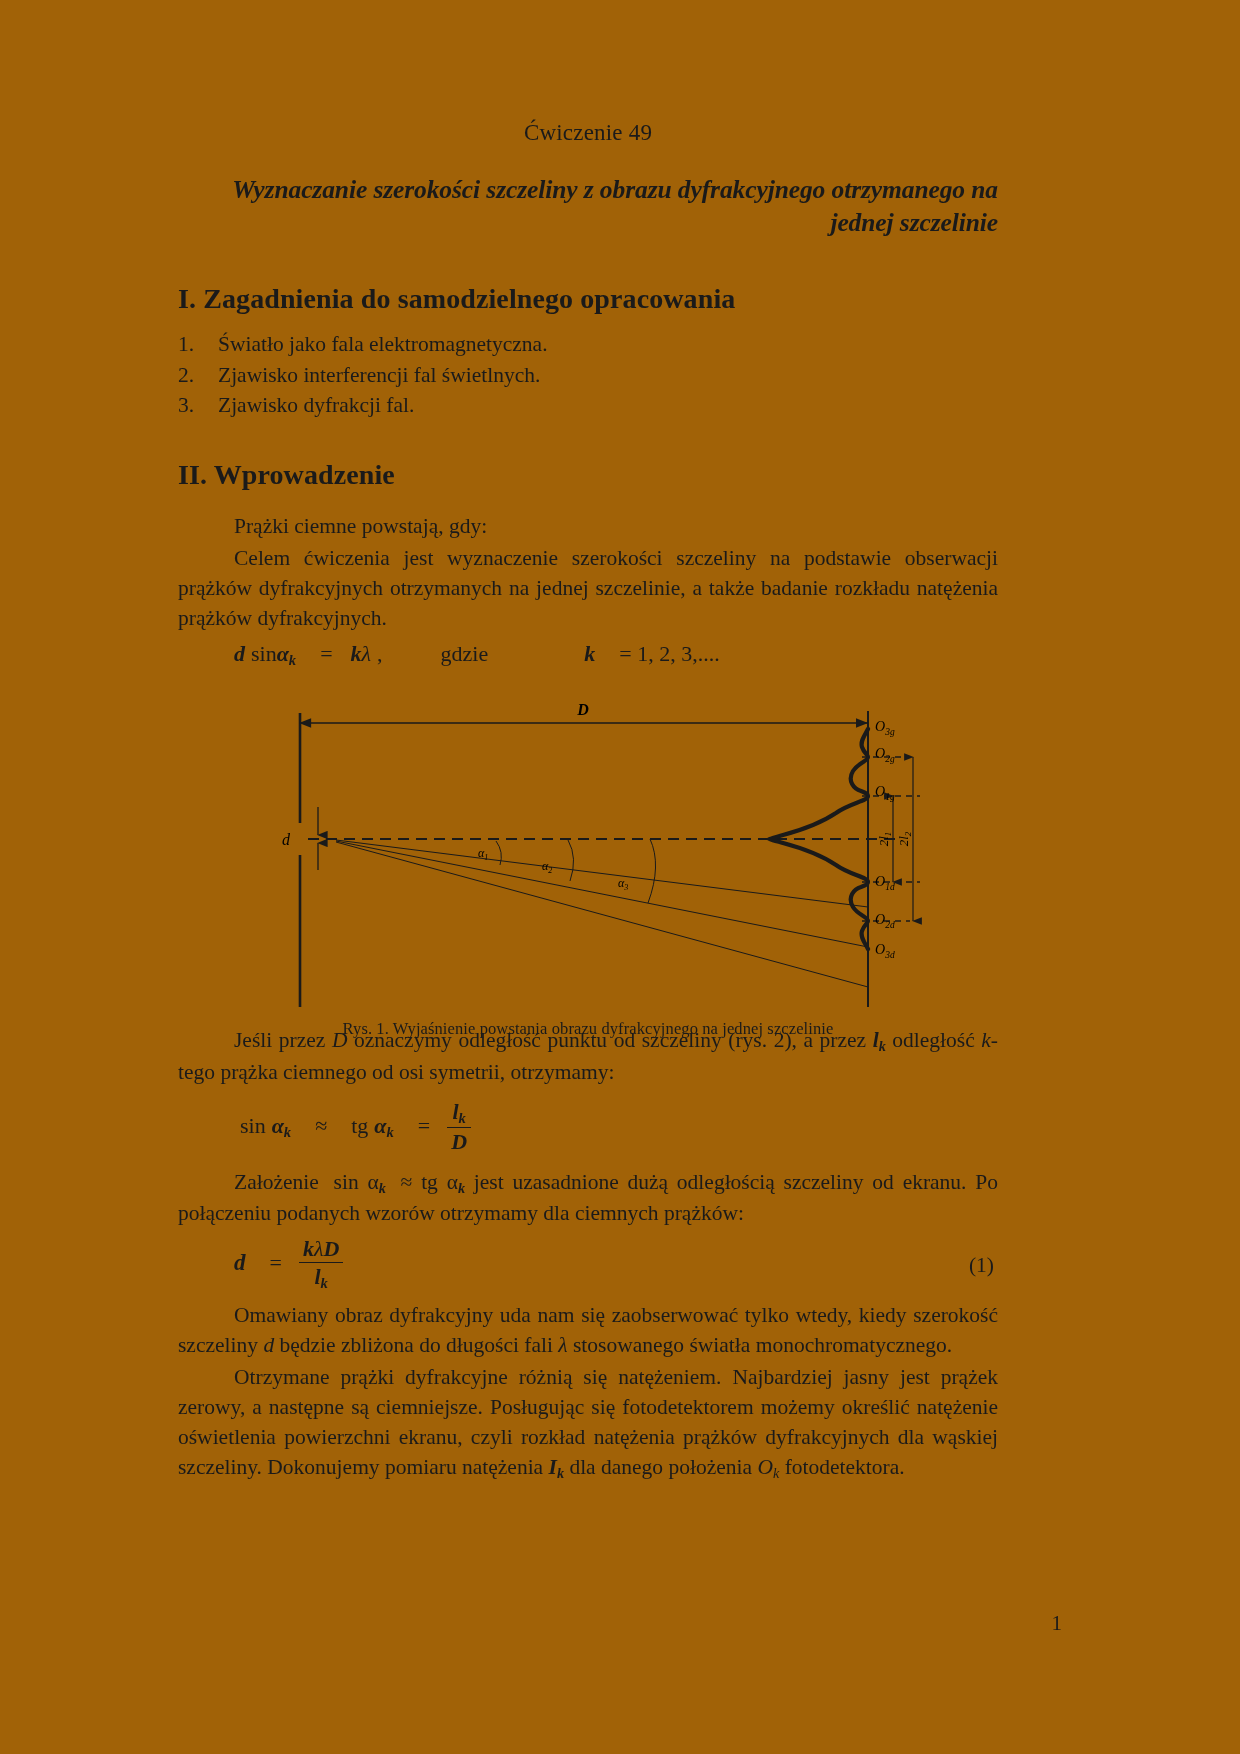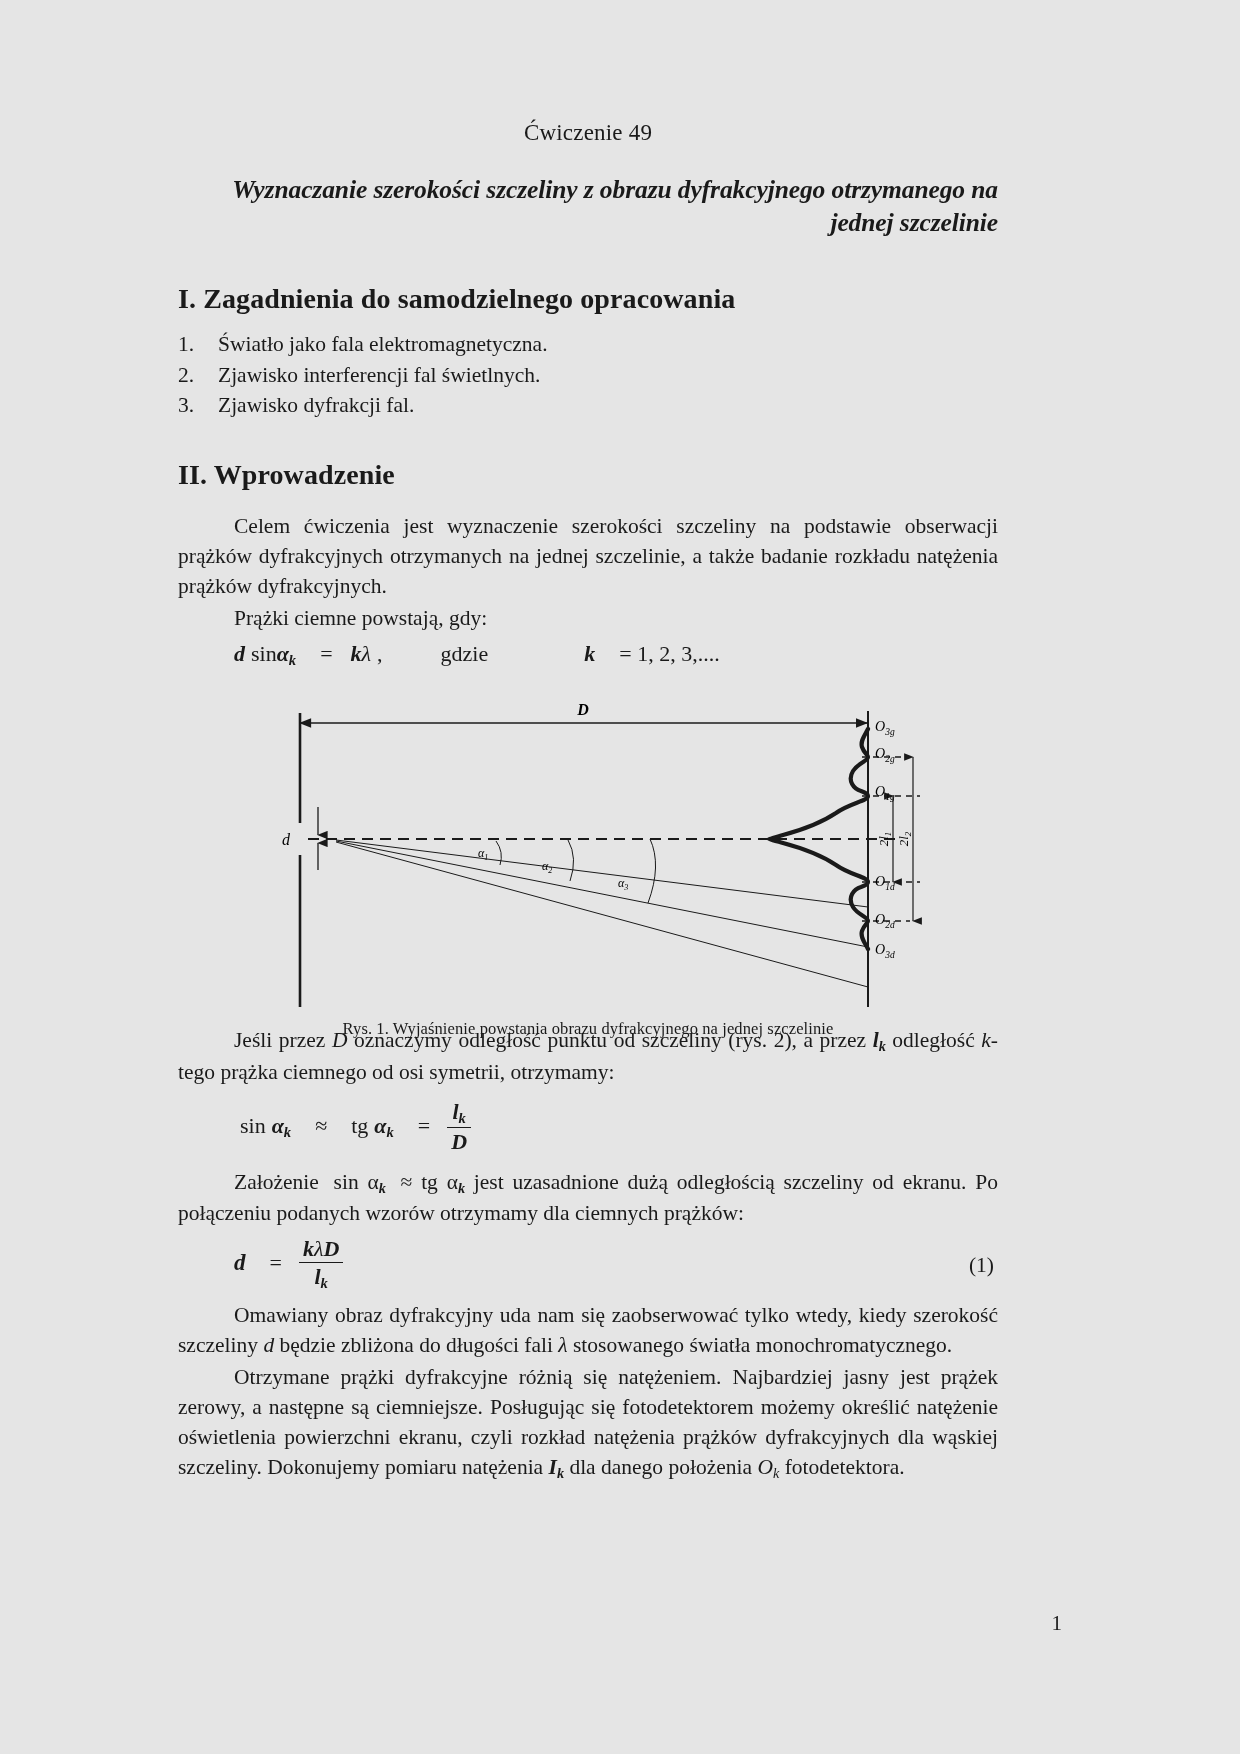--- a/index.html
+++ b/index.html
@@ -13,21 +13,21 @@
     position: relative;
     font-family: "Liberation Serif", "DejaVu Serif", serif;
     color: #1a1a1a;
     overflow: hidden;
   }
   .page {
     position: absolute;
     left: 0; top: 0;
     width: 1240px;
     height: 1754px;
-    background: #e5e5e5;
+    background: #a16207;
   }
   .content {
     position: absolute;
     left: 178px;
     top: 120px;
     width: 820px;
   }
 
   
   .exercise-no {
@@ -187,23 +187,23 @@
         <span class="txt">Zjawisko interferencji fal świetlnych.</span>
       </li>
       <li>
         <span class="num">3.</span>
         <span class="txt">Zjawisko dyfrakcji fal.</span>
       </li>
     </ol>
 
     <div class="section-head sec2">II. Wprowadzenie</div>
 
+    <p class="body noind" style="text-indent:56px;">Prążki ciemne powstają, gdy:</p>
+
     <p class="body">Celem ćwiczenia jest wyznaczenie szerokości szczeliny na podstawie obserwacji prążków dyfrakcyjnych otrzymanych na jednej szczelinie, a także badanie rozkładu natężenia prążków dyfrakcyjnych.</p>
-
-    <p class="body noind" style="text-indent:56px;">Prążki ciemne powstają, gdy:</p>
 
     <div class="math-line">
       <span class="mi">d</span><span class="mr">sin</span><span class="mi">α</span><sub class="k">k</sub><span class="gap-sm"></span><span class="mr">=</span><span class="gap-sm"></span><span class="mi">k</span><span class="mi-l">λ</span><span class="mr">,</span><span class="gap-md"></span><span class="mr">gdzie</span><span class="gap-lg"></span><span class="mi">k</span><span class="gap-sm"></span><span class="mr">= 1, 2, 3,....</span>
     </div>
 
     <div class="figure">
       <svg width="700" height="320" viewBox="0 0 700 320">
         <defs>
           <marker id="arrR" markerWidth="9" markerHeight="9" refX="8" refY="3.2" orient="auto">
             <path d="M0,0 L8,3.2 L0,6.4 z" fill="#1a1a1a"></path>

